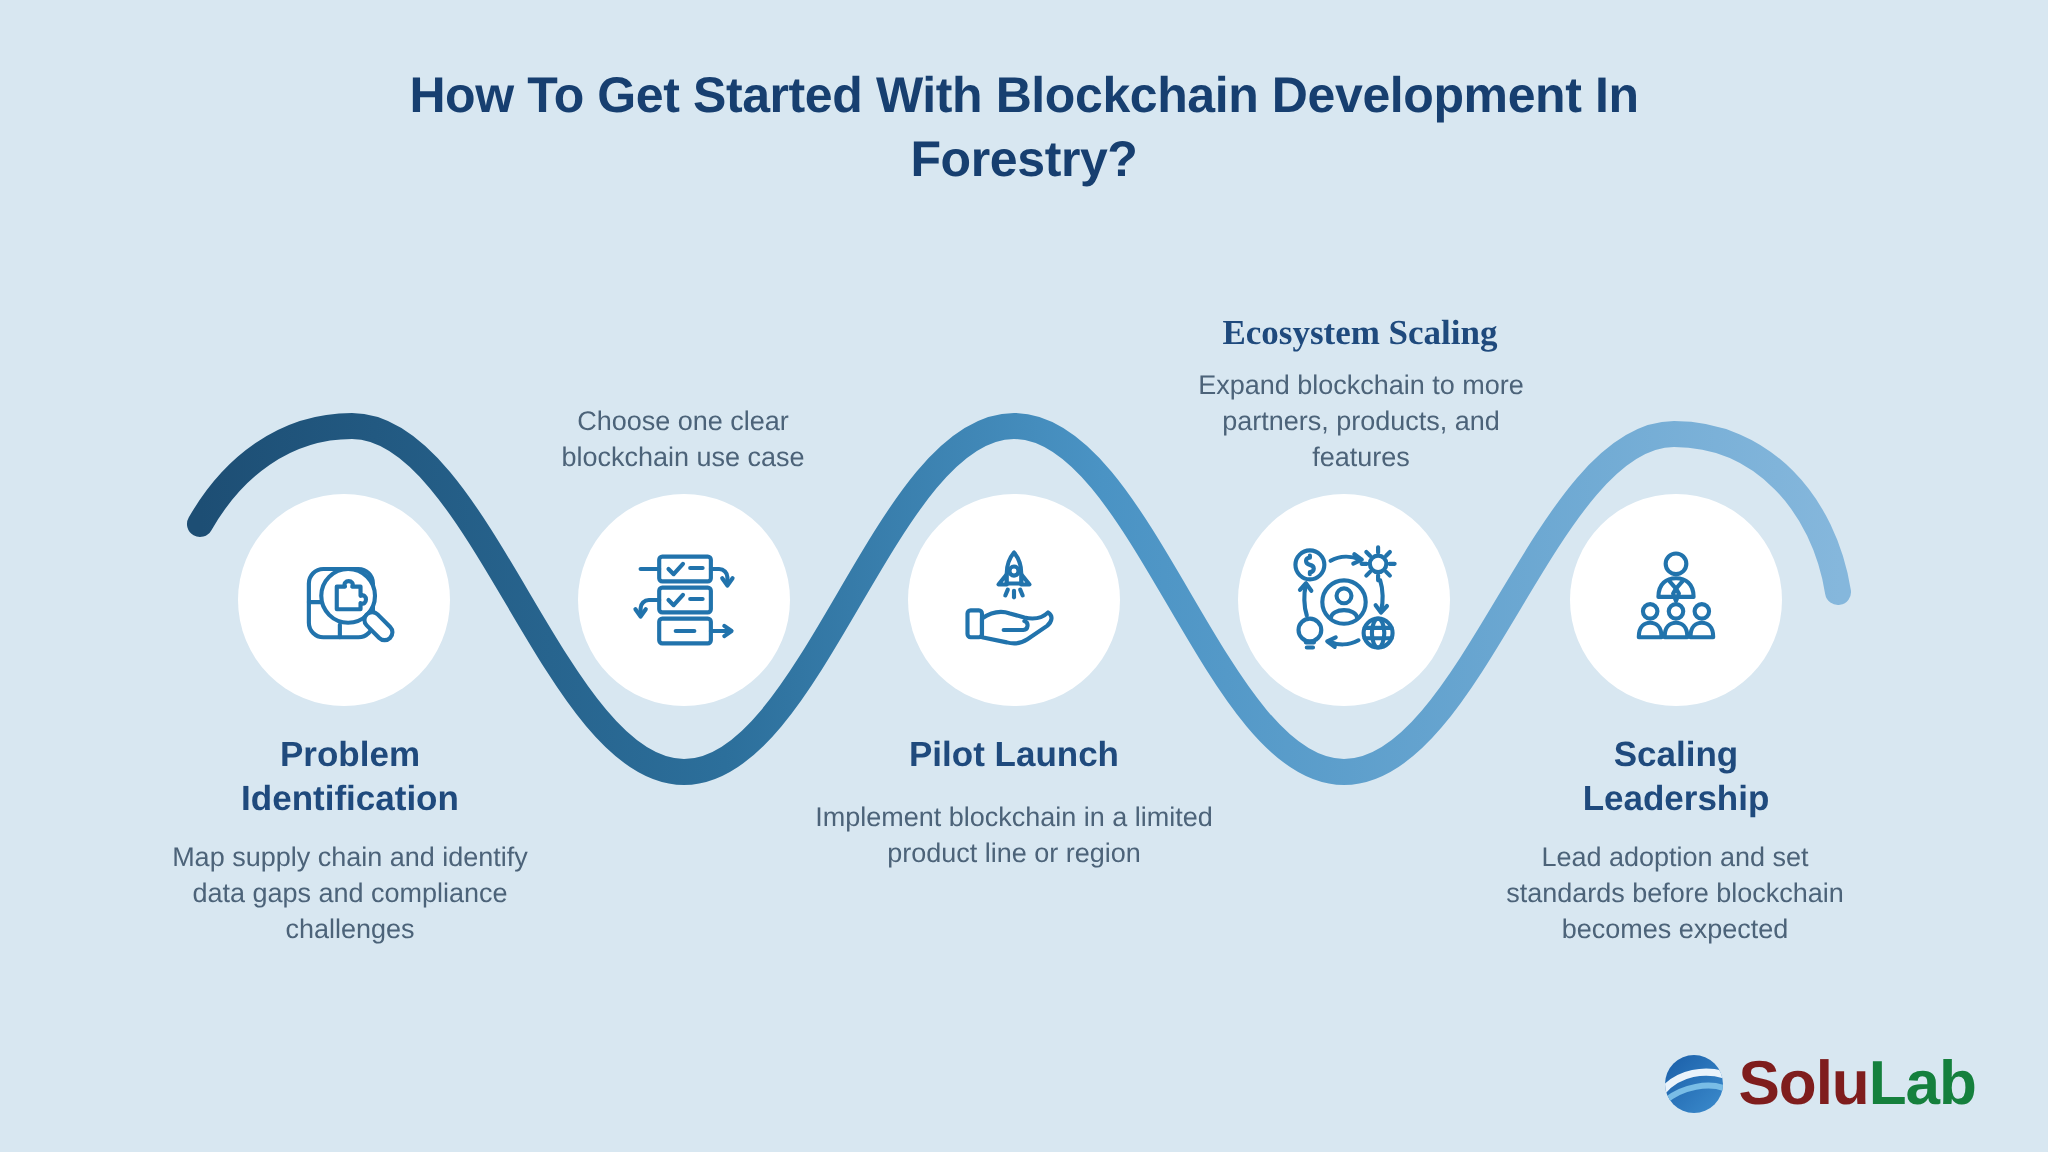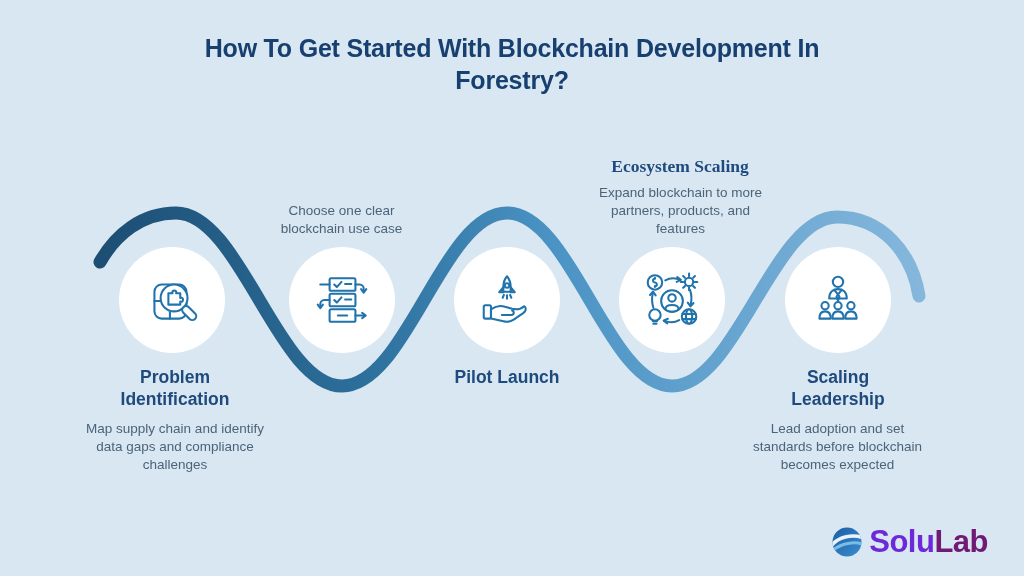--- a/index.html
+++ b/index.html
@@ -45,22 +45,22 @@
   .d1{left:72px;top:420px;width:206px;}
   .d2{left:269px;top:202px;width:145px;}
   .d3{left:404px;top:400px;width:206px;}
   .d4{left:588px;top:184px;width:185px;}
   .d5{left:740px;top:420px;width:195px;}
   .logo{
     position:absolute;right:36px;top:522px;height:40px;
     display:flex;align-items:center;gap:6px;
   }
   .logo-text{font-size:31px;font-weight:700;letter-spacing:-0.5px;line-height:40px;}
-  .brand-first{color:#6d28d9;}
-  .brand-second{color:#701a75;}
+  .brand-first{color:#7f1d1d;}
+  .brand-second{color:#15803d;}
 </style>
 </head>
 <body>
 
 <div class="canvas">
 
   <h1 class="main-title">How To Get Started With Blockchain Development In Forestry?</h1>
 
   <svg class="wave" viewBox="0 0 1024 576">
     <defs>
@@ -175,20 +175,21 @@
       </g>
     </svg>
   </div>
 
   <div class="step-title t1">Problem Identification</div>
   <div class="step-desc d1">Map supply chain and identify data gaps and compliance challenges</div>
 
   <div class="step-desc d2">Choose one clear blockchain use case</div>
 
   <div class="step-title t3">Pilot Launch</div>
+  <div class="step-desc d3">Implement blockchain in a limited product line or region</div>
 
   <div class="step-title t4">Ecosystem Scaling</div>
   <div class="step-desc d4">Expand blockchain to more partners, products, and features</div>
 
   <div class="step-title t5">Scaling Leadership</div>
   <div class="step-desc d5">Lead adoption and set standards before blockchain becomes expected</div>
 
   <div class="logo">
     <svg width="32" height="32" viewBox="0 0 32 32">
       <defs>

